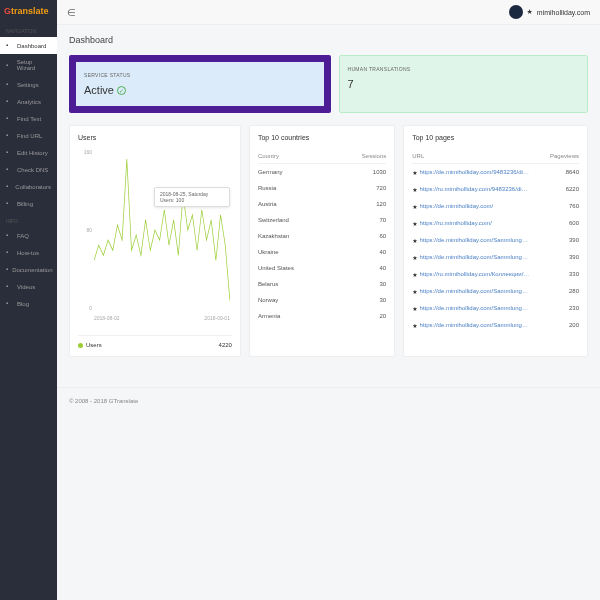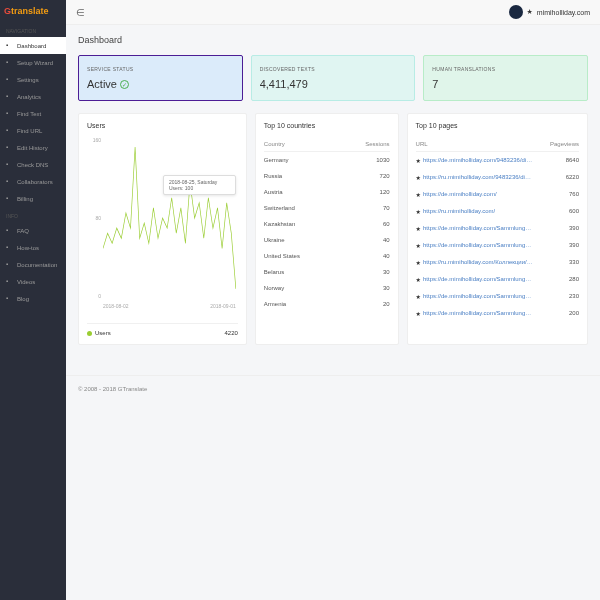--- a/index.html
+++ b/index.html
@@ -1,34 +1,34 @@
 <!DOCTYPE html>
 <html><head>
 <meta charset="utf-8">
 <style>
 *{margin:0;padding:0;box-sizing:border-box;font-family:-apple-system,Arial,sans-serif}
 body{background:#f5f6f8;font-size:8px;color:#333;width:600px;height:600px;overflow:hidden}
 .app{display:flex;height:600px}
-.sidebar{width:66px;background:#2a2e3a;color:#888;display:flex;flex-direction:column;font-size:6px}
+.sidebar{width:57px;background:#2a2e3a;color:#888;display:flex;flex-direction:column;font-size:6px}
 .logo{padding:6px 4px;color:#fff;font-size:9px;font-weight:bold}
 .logo .g{color:#e74c3c}.logo .t{color:#f39c12}
 .nav-h{padding:6px 6px 3px;color:#555;font-size:5px;text-transform:uppercase}
 .nav-i{padding:5px 6px;display:flex;align-items:center;gap:4px;cursor:pointer;color:#999}
 .nav-i.active{background:#fff;color:#333}
 .nav-ic{width:7px;height:7px;display:inline-block}
 .topbar{height:25px;background:#f8f8f8;border-bottom:1px solid #eee;display:flex;align-items:center;justify-content:space-between;padding:0 10px}
 .tog{font-size:10px;color:#666;cursor:pointer}
 .user{display:flex;align-items:center;gap:4px;font-size:7px}
 .avatar{width:14px;height:14px;border-radius:50%;background:#1a2840}
 .main{flex:1;display:flex;flex-direction:column;overflow:auto}
 .content{padding:10px 12px}
 .title{font-size:9px;margin-bottom:10px;color:#444}
 .cards{display:flex;gap:8px;margin-bottom:12px}
 .card{flex:1;padding:10px 8px;border-radius:2px;position:relative}
-.c1{background:#dbebfa;border:1px solid #4c1d95}
+.c1{background:#dbebfa;border:7px solid #4c1d95}
 .c2{background:#fdf3dc;border:1px solid #f5e5b8}
 .c3{background:#e0f5f2;border:1px solid #b8ece5}
 .c4{background:#e0f5ea;border:1px solid #b8ecc8}
 .card-l{font-size:5px;color:#666;text-transform:uppercase;margin-bottom:6px;letter-spacing:0.3px}
 .card-v{font-size:11px;font-weight:500;color:#333;display:flex;align-items:center;gap:3px}
 .chk{width:9px;height:9px;border:1px solid #4caf50;border-radius:50%;display:inline-flex;align-items:center;justify-content:center;color:#4caf50;font-size:6px}
 .panels{display:flex;gap:8px}
 .panel{background:#fff;border:1px solid #eee;border-radius:2px;padding:8px}
 .p1{flex:1.2}.p2{flex:1}.p3{flex:1.3}
 .panel-t{font-size:7px;margin-bottom:8px;color:#333}
@@ -130,24 +130,20 @@
 <span>mimiholliday.com</span>
 </div>
 </div>
 <div class="content">
 <div class="title">Dashboard</div>
 <div class="cards" id="cards">
           <div class="card c1">
             <div class="card-l">SERVICE STATUS</div>
             <div class="card-v">Active<span class="chk">✓</span></div>
           </div>
-          <div class="card c3">
-            <div class="card-l">DISCOVERED TEXTS</div>
-            <div class="card-v">4,411,479</div>
-          </div>
           <div class="card c4">
             <div class="card-l">HUMAN TRANSLATIONS</div>
             <div class="card-v">7</div>
           </div>
         </div>
 <div class="panels">
 <div class="panel p1">
 <div class="panel-t">Users</div>
 <div class="chart">
 <div class="yax">

